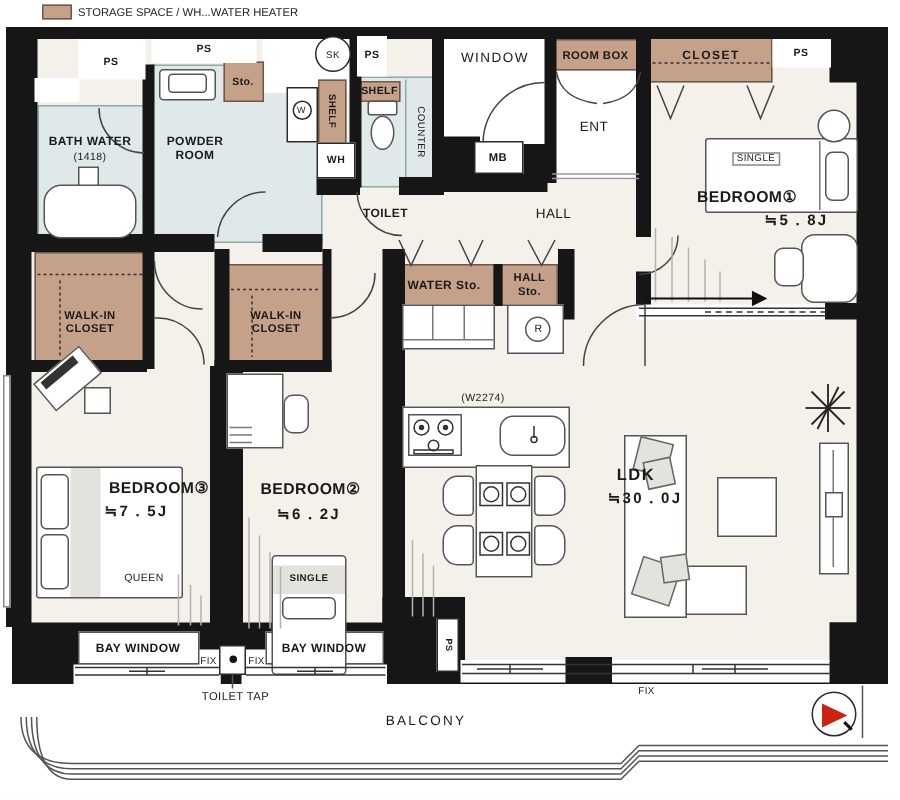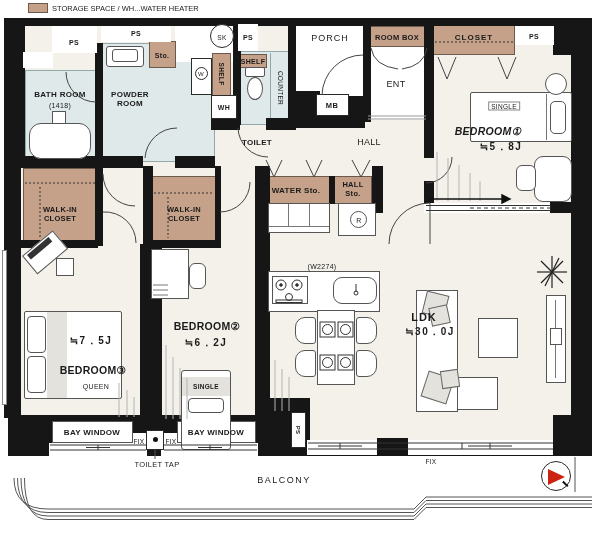--- a/index.html
+++ b/index.html
@@ -295,61 +295,61 @@
   <div class="wbox" style="left:541px;top:461px;width:30px;height:30px;border-radius:50%;border-width:1.6px;">
     <div class="abs" style="left:6px;top:7px;width:0;height:0;border-top:8px solid transparent;border-bottom:8px solid transparent;border-left:17px solid #cc2211;"></div>
     <div class="abs" style="left:20px;top:21px;width:7px;height:1.5px;background:#111;transform:rotate(45deg);"></div>
   </div>
 
   <div class="lbl s7" style="left:74px;top:42px;">PS</div>
   <div class="lbl s7" style="left:136px;top:33px;">PS</div>
   <div class="lbl s7" style="left:248px;top:37px;">PS</div>
   <div class="lbl s7" style="left:534px;top:36px;">PS</div>
   <div class="lbl s6 v" style="left:298px;top:430px;">PS</div>
-  <div class="lbl" style="left:60px;top:94px;">BATH ROOM</div>
+  <div class="lbl" style="left:60px;top:94px;">BATH WATER</div>
   <div class="lbl s7 thin" style="left:60px;top:105px;">(1418)</div>
   <div class="lbl twoline" style="left:130px;top:99px;">
     <span>POWDER</span>
     <span>ROOM</span>
   </div>
   <div class="lbl s7" style="left:162px;top:55px;">Sto.</div>
   <div class="lbl s65 thin" style="left:222px;top:37px;">SK</div>
   <div class="lbl s6 thin" style="left:201px;top:74px;">W</div>
   <div class="lbl s65 v" style="left:221px;top:74px;">SHELF</div>
   <div class="lbl s7" style="left:224px;top:107px;">WH</div>
   <div class="lbl s7" style="left:253px;top:61px;">SHELF</div>
   <div class="lbl s65 v thin" style="left:280px;top:88px;">COUNTER</div>
   <div class="lbl" style="left:257px;top:110px;margin-top:32px;">TOILET</div>
-  <div class="lbl s9 thin" style="left:330px;top:38px;letter-spacing:1px;">PORCH</div>
+  <div class="lbl s9 thin" style="left:330px;top:38px;letter-spacing:1px;">WINDOW</div>
   <div class="lbl s75" style="left:332px;top:105px;">MB</div>
   <div class="lbl s75" style="left:397px;top:37px;">ROOM BOX</div>
   <div class="lbl s9 thin" style="left:396px;top:84px;">ENT</div>
   <div class="lbl s9 thin" style="left:369px;top:142px;">HALL</div>
   <div class="lbl" style="left:474px;top:37px;letter-spacing:1px;">CLOSET</div>
-  <div class="lbl s105" style="left:488px;top:131px;font-style:italic;">BEDROOM①</div>
-  <div class="lbl s10" style="left:501px;top:147px;text-align:center;">≒5．8J</div>
+  <div class="lbl s105" style="left:498px;top:131px;">BEDROOM①</div>
+  <div class="lbl s10" style="left:531px;top:147px;text-align:center;">≒5．8J</div>
   <div class="lbl s65 tag thin" style="left:504px;top:106px;">SINGLE</div>
   <div class="lbl" style="left:296px;top:190px;">WATER Sto.</div>
   <div class="lbl s75 twoline" style="left:353px;top:190px;">
     <span>HALL</span>
     <span>Sto.</span>
   </div>
   <div class="lbl s75 twoline" style="left:60px;top:215px;">
     <span>WALK-IN</span>
     <span>CLOSET</span>
   </div>
   <div class="lbl s75 twoline" style="left:184px;top:215px;">
     <span>WALK-IN</span>
     <span>CLOSET</span>
   </div>
   <div class="lbl s7 thin" style="left:322px;top:266px;">(W2274)</div>
   <div class="lbl s7 thin" style="left:359px;top:220px;">R</div>
   <div class="lbl s11" style="left:424px;top:317px;">LDK</div>
   <div class="lbl s10" style="left:430px;top:332px;">≒30．0J</div>
-  <div class="lbl s105" style="left:93px;top:325px;margin-top:45px;">BEDROOM③</div>
+  <div class="lbl s105" style="left:106px;top:325px;">BEDROOM③</div>
   <div class="lbl s10" style="left:91px;top:341px;">≒7．5J</div>
   <div class="lbl s7 thin" style="left:96px;top:386px;background:#fff;padding:0 2px;">QUEEN</div>
   <div class="lbl s105" style="left:207px;top:326px;">BEDROOM②</div>
   <div class="lbl s10" style="left:206px;top:343px;">≒6．2J</div>
   <div class="lbl s65" style="left:206px;top:386px;">SINGLE</div>
   <div class="lbl" style="left:92px;top:432px;">BAY WINDOW</div>
   <div class="lbl" style="left:216px;top:432px;">BAY WINDOW</div>
   <div class="lbl s65 thin" style="left:139px;top:441px;">FIX</div>
   <div class="lbl s65 thin" style="left:171px;top:441px;">FIX</div>
   <div class="lbl s65 thin" style="left:431px;top:461px;">FIX</div>

